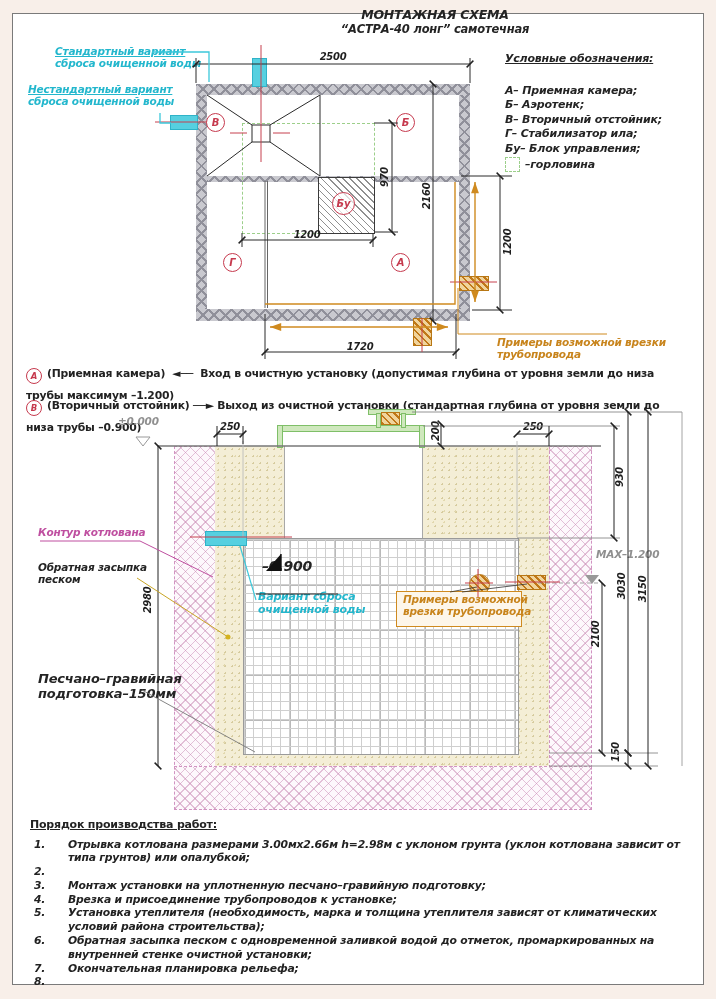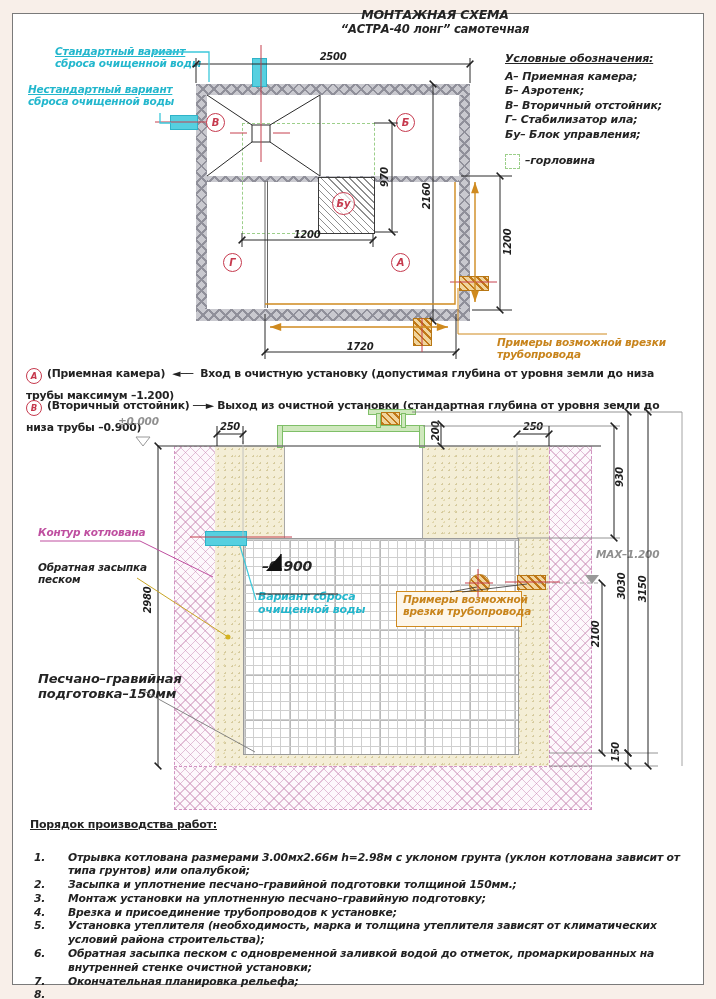--- a/index.html
+++ b/index.html
@@ -94,27 +94,27 @@
 <div class="abs dim vdim" style="left:355px;top:170px">970</div>
 <div class="abs dim vdim" style="left:397px;top:189px">2160</div>
 <div class="abs dim vdim" style="left:478px;top:235px">1200</div>
 <div class="abs dim" style="left:330px;top:341px;width:60px">1720</div>
 <div class="abs t orange" style="left:497px;top:336px;font-size:10.5px">
   <div>Примеры возможной врезки</div>
   <div>трубопровода</div>
 </div>
 
 <div class="abs" style="left:505px;top:52px;width:170px">
-  <div class="legend-line u1" style="margin-bottom:3px">Условные обозначения:</div>
+  <div class="legend-line u1" style="margin-bottom:17px">Условные обозначения:</div>
   <div class="legend-line">А– Приемная камера;</div>
   <div class="legend-line">Б– Аэротенк;</div>
   <div class="legend-line">В– Вторичный отстойник;</div>
   <div class="legend-line">Г– Стабилизатор ила;</div>
   <div class="legend-line">Бу– Блок управления;</div>
-  <div style="display:flex;align-items:flex-start;gap:5px;margin-top:12px">
+  <div style="display:flex;align-items:flex-end;gap:5px;margin-top:1px">
     <span class="green-dash" style="display:inline-block;width:13px;height:13px;background:#fff"></span>
     <span class="legend-line">–горловина</span>
   </div>
 </div>
 
 <div class="abs" style="left:26px;top:362px;width:660px">
   <span class="circ" style="display:inline-flex;width:14px;height:14px;font-size:8.5px;vertical-align:-2px;margin-right:5px">А</span><span class="note-line"><span>(Приемная камера)</span>&nbsp; <span>◄──</span>&nbsp; <span>Вход в очистную установку (допустимая глубина от уровня земли до низа трубы максимум –1.200)</span></span>
 </div>
 <div class="abs" style="left:26px;top:394px;width:660px">
   <span class="circ" style="display:inline-flex;width:14px;height:14px;font-size:8.5px;vertical-align:-2px;margin-right:5px">В</span><span class="note-line"><span>(Вторичный отстойник)</span> <span>──►</span> <span>Выход из очистной установки (стандартная глубина от уровня земли до низа трубы –0.900)</span></span>
@@ -166,28 +166,27 @@
 <div class="abs t" style="left:38px;top:671px;font-size:13px">
   <div>Песчано–гравийная</div>
   <div>подготовка–150мм</div>
 </div>
 <div class="abs t cyan" style="left:258px;top:590px;font-size:11px">
   <div>Вариант сброса</div>
   <div>очищенной воды</div>
 </div>
 
 <div class="abs" style="left:30px;top:818px;width:660px">
-  <div class="note-line u1" style="font-size:11px;margin-bottom:19px">Порядок производства работ:</div>
+  <div class="note-line u1" style="font-size:11px;margin-bottom:6px">Порядок производства работ:</div>
   <div class="wl-item">
       <span class="wl-num">1.</span>
       <span>Отрывка котлована размерами 3.00мх2.66м h=2.98м с уклоном грунта (уклон котлована зависит от типа грунтов) или опалубкой;</span>
     </div>
   <div class="wl-item">
       <span class="wl-num">2.</span>
-      <span>Засыпка и уплотнение песчано–гравийной подготовки толщиной 150мм.;</span>
     </div>
   <div class="wl-item">
       <span class="wl-num">3.</span>
       <span>Монтаж установки на уплотненную песчано–гравийную подготовку;</span>
     </div>
   <div class="wl-item">
       <span class="wl-num">4.</span>
       <span>Врезка и присоединение трубопроводов к установке;</span>
     </div>
   <div class="wl-item">

